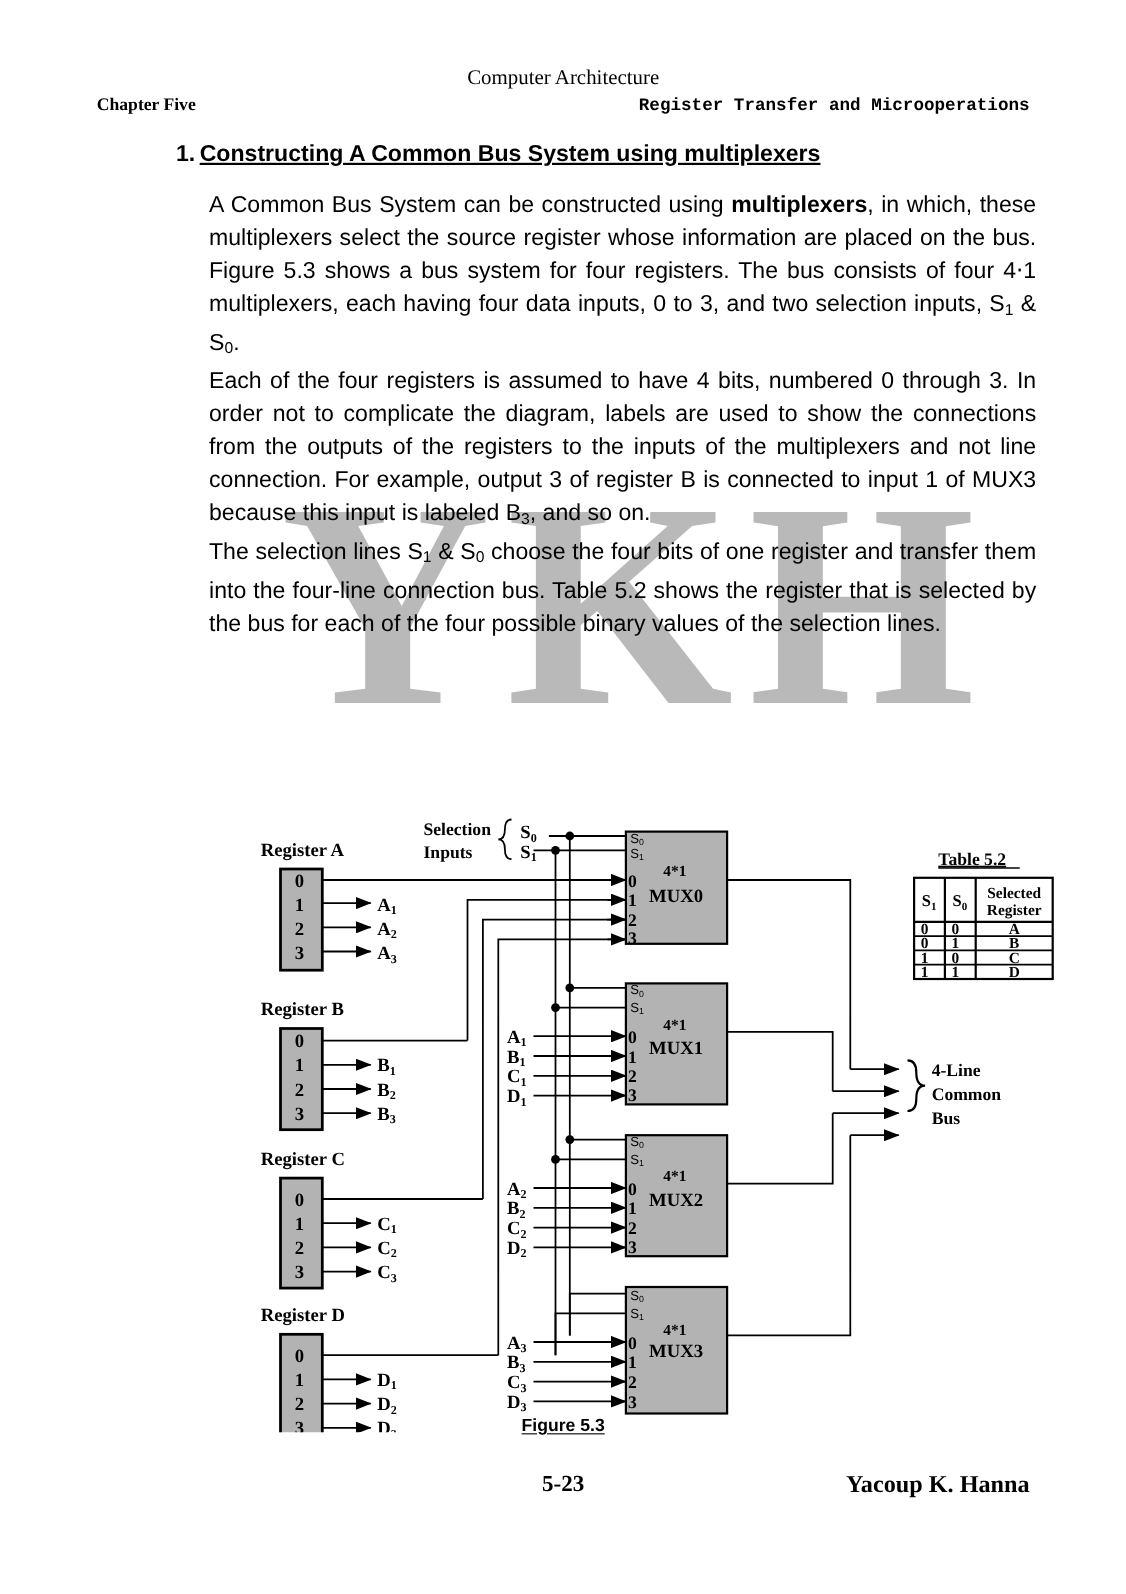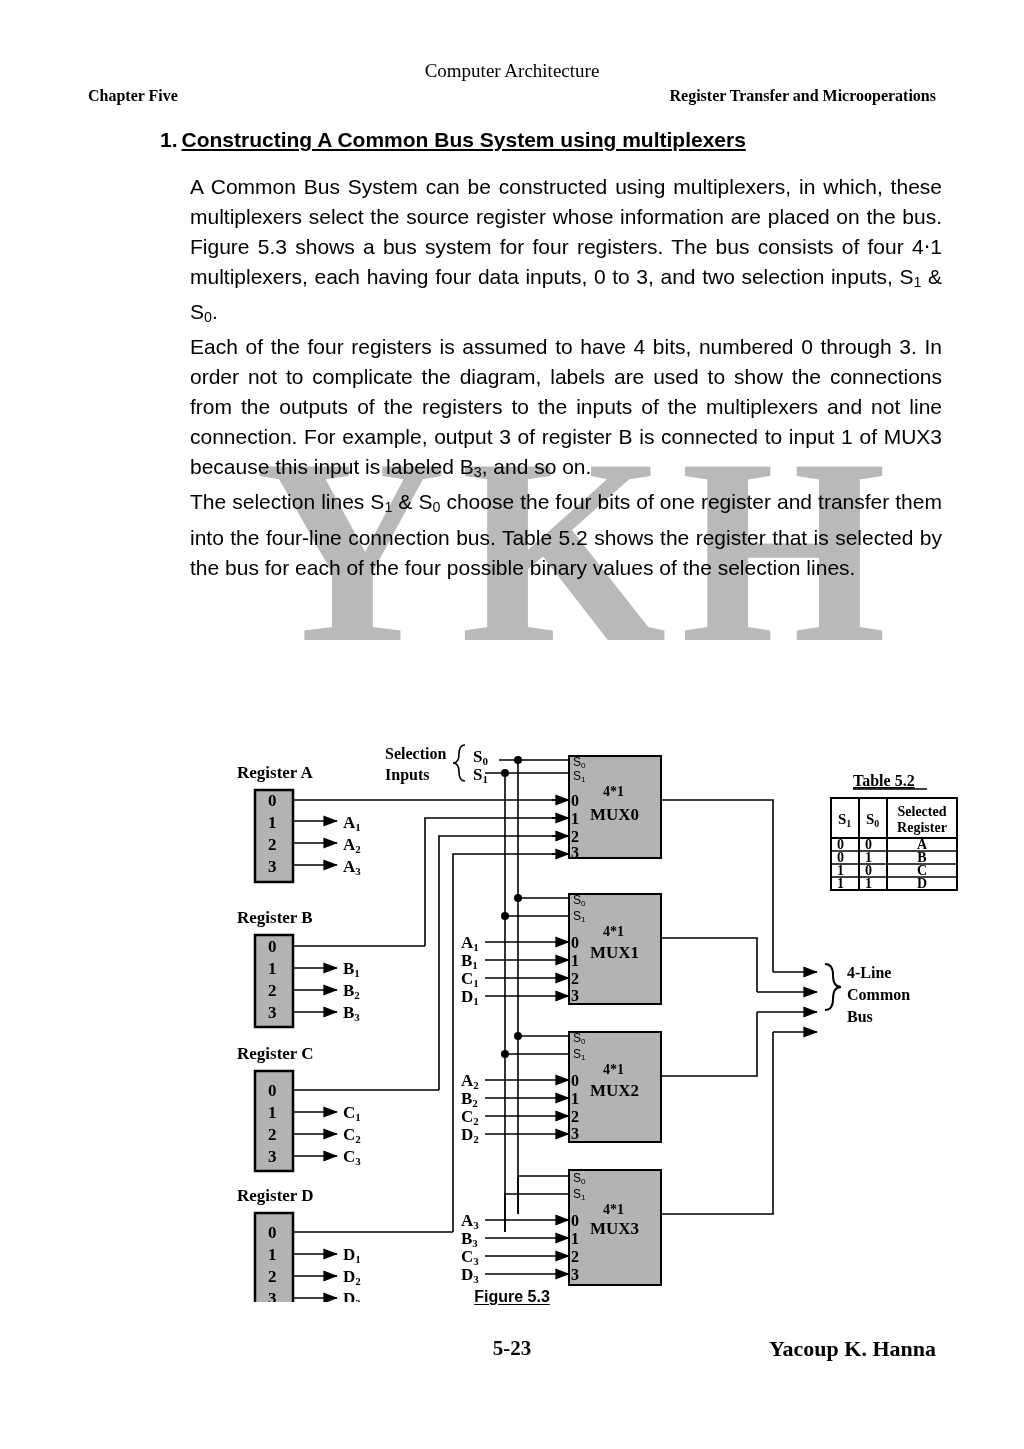--- a/index.html
+++ b/index.html
@@ -37,21 +37,21 @@
     z-index:3;
   }
   #chapter-label{
     position:absolute; left:88px; top:87px;
     font-family:"Liberation Serif", serif;
     font-weight:700; font-size:16px; color:#000;
     z-index:3;
   }
   #header-right{
     position:absolute; right:88px; top:87px;
-    font-family:Liberation Serif, serif;
+    font-family:Liberation Mono, monospace;
     font-weight:700; font-size:16px; color:#000;
     z-index:3;
   }
 
   
   #section-heading{
     position:absolute; left:160px; top:128px;
     font-family:"Liberation Sans", sans-serif;
     font-weight:700; font-size:21px; color:#000;
     z-index:3; white-space:nowrap;
@@ -62,21 +62,21 @@
   
   #body-copy{
     position:absolute;
     left:190px; top:172px; width:752px;
     z-index:2;
     font-family:"Liberation Sans", sans-serif;
     font-size:21px; line-height:30px; color:#000;
   }
   #body-copy p{ margin:0 0 0 0; text-align:justify; }
   #body-copy sub{ font-size:0.68em; vertical-align:-0.22em; }
-  #body-copy b{ font-weight:400; }
+  #body-copy b{ font-weight:700; }
 
   
   #figure{
     position:absolute; left:0; top:742px; width:1024px; height:560px;
     z-index:2;
     padding-left:47px;
   }
   #figure svg{ display:block; }
 
   

